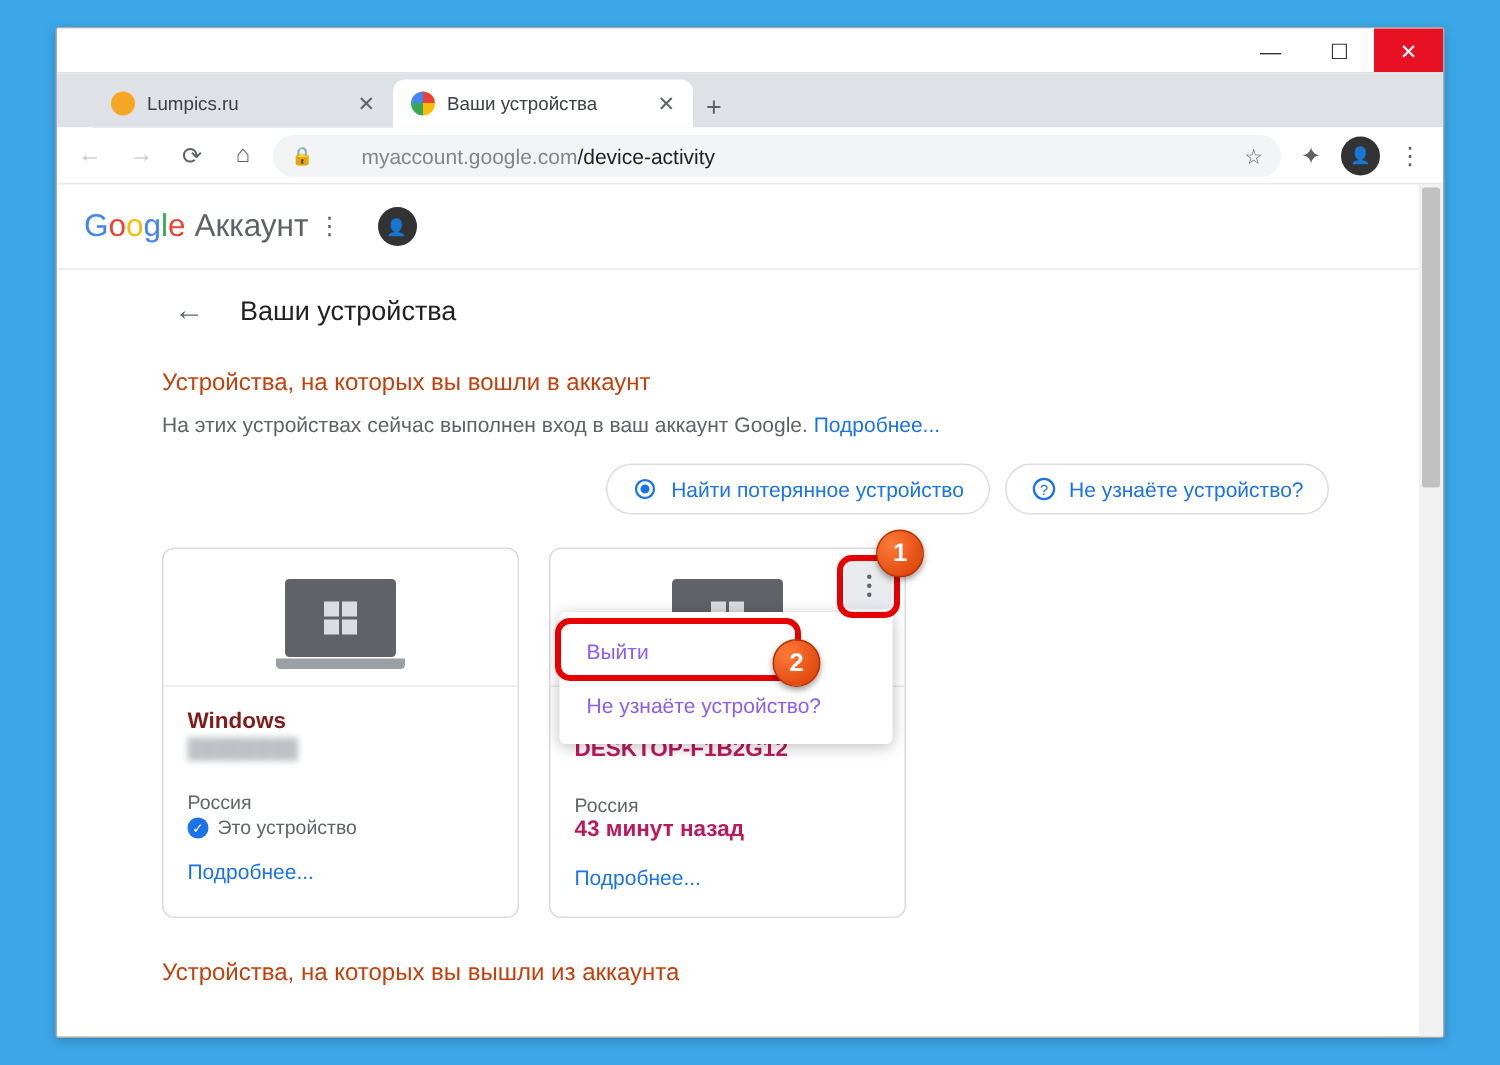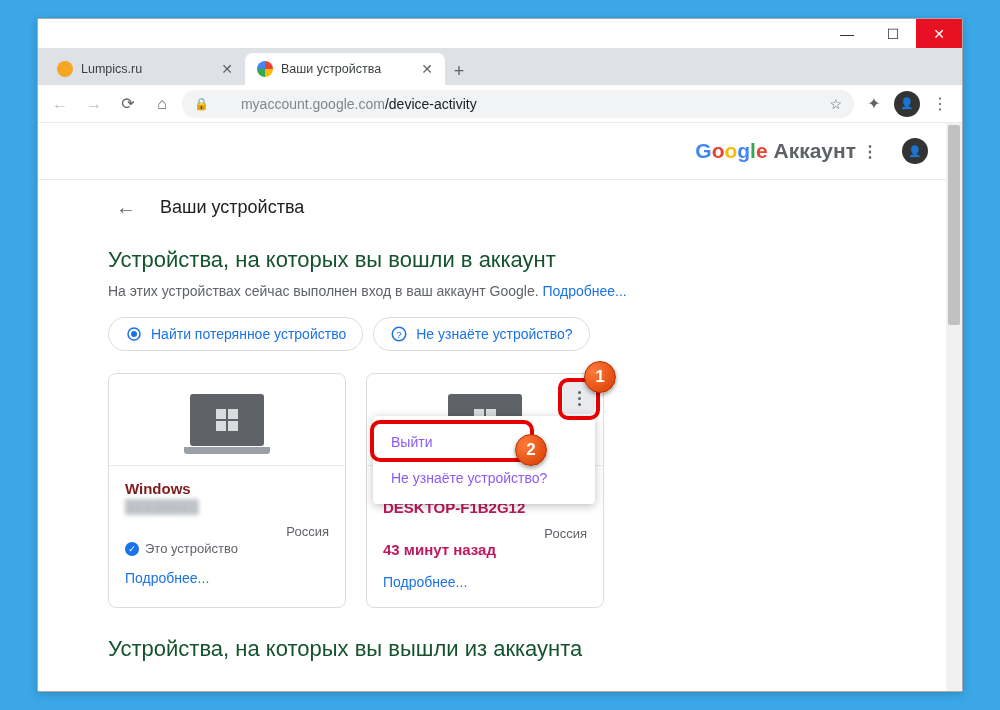--- a/index.html
+++ b/index.html
@@ -1,67 +1,67 @@
 <!DOCTYPE html>
 <html><head>
 <meta charset="utf-8">
 <style>
 * { margin:0; padding:0; box-sizing:border-box; font-family:Arial,sans-serif; }
 body { background:#3ba7e8; width:1000px; height:710px; overflow:hidden; }
 .window { position:absolute; top:18px; left:37px; width:926px; height:674px; background:#fff; border:1px solid #aaa; border-radius:2px; box-shadow:0 2px 8px rgba(0,0,0,.2); }
 .titlebar { height:30px; background:#fff; display:flex; justify-content:flex-end; align-items:stretch; border-bottom:1px solid #e0e0e0; }
 .titlebtn { width:46px; display:flex; align-items:center; justify-content:center; font-size:14px; color:#333; }
 .titlebtn.close { background:#e81123; color:#fff; }
-.tabstrip { height:36px; background:#dee1e6; display:flex; align-items:flex-end; padding-left:7px; }
+.tabstrip { height:36px; background:#dee1e6; display:flex; align-items:flex-end; padding-left:24px; }
 .tab { height:32px; background:#dee1e6; border-radius:8px 8px 0 0; padding:0 12px; display:flex; align-items:center; gap:8px; font-size:12.5px; color:#3c4043; min-width:200px; max-width:220px; position:relative; }
 .tab.active { background:#fff; }
 .tab .favicon { width:16px; height:16px; border-radius:50%; }
 .tab .title { flex:1; white-space:nowrap; overflow:hidden; text-overflow:ellipsis; }
 .tab .x { color:#5f6368; font-size:14px; }
 .newtab { width:28px; height:28px; display:flex; align-items:center; justify-content:center; color:#5f6368; font-size:18px; }
 .addrbar { height:38px; background:#fff; display:flex; align-items:center; padding:0 8px; gap:6px; border-bottom:1px solid #e8eaed; }
 .navbtn { width:28px; height:28px; display:flex; align-items:center; justify-content:center; color:#5f6368; border-radius:50%; }
 .navbtn.dis { color:#bdc1c6; }
 .omnibox { flex:1; height:28px; background:#f1f3f4; border-radius:14px; display:flex; align-items:center; padding:0 12px; gap:8px; font-size:14px; color:#202124; }
 .lock { color:#5f6368; font-size:12px; }
 .omnibox .url { flex:1;margin-left:24px; }
 .omnibox .url .muted { color:#80868b; }
 .star { color:#5f6368; }
 .ext { width:28px; color:#5f6368; text-align:center; }
 .avatar { width:26px; height:26px; border-radius:50%; background:#333; display:flex; align-items:center; justify-content:center; color:#ddd; font-size:11px; }
 .content { position:relative; height:calc(100% - 104px); overflow:hidden; }
 .scrollbar { position:absolute; right:0; top:0; width:16px; height:100%; background:#f1f1f1; }
 .scrollthumb { position:absolute; right:2px; top:2px; width:12px; height:200px; background:#c1c1c1; border-radius:2px; }
 .page { padding:0 16px 0 0; height:100%; overflow:hidden; }
-.ghdr { height:56px; display:flex; align-items:center; justify-content:flex-end; padding:0 18px;font-weight:bold; }
+.ghdr { height:56px; display:flex; align-items:center; justify-content:flex-start; padding:0 18px; }
 .glogo { font-size:21px; color:#5f6368; }
 .glogo .g1{color:#4285F4}.glogo .g2{color:#EA4335}.glogo .g3{color:#FBBC05}.glogo .g4{color:#4285F4}.glogo .g5{color:#34A853}.glogo .g6{color:#EA4335}
 .ghdr-r { display:flex; align-items:center; gap:18px; }
 .subhdr { height:56px; display:flex; align-items:center; padding:0 18px; gap:24px; border-top:1px solid #e8eaed; }
 .backarr { font-size:20px; color:#5f6368; padding-left:60px; }
 .subhdr h2 { font-size:18px; font-weight:400; color:#202124; }
 .main { padding:12px 60px 0 70px; }
-.main h1 { font-size:22px; font-weight:400; color:#14532d; margin-bottom:10px; }
+.main h1 { font-size:16px; font-weight:400; color:#c2410c; margin-bottom:10px; }
 .desc { font-size:14px; color:#5f6368; margin-bottom:18px; }
 .desc a { color:#1a73e8; text-decoration:none; }
-.chips { display:flex; gap:10px; margin-bottom:22px; }
+.chips { display:flex; gap:10px; margin-bottom:22px;justify-content:flex-end; }
 .chip { border:1px solid #dadce0; border-radius:18px; height:34px; padding:0 16px; display:flex; align-items:center; gap:8px; font-size:14px; color:#1a73e8; }
 .chipicon { width:18px; height:18px; display:flex; align-items:center; justify-content:center; }
 .cards { display:flex; gap:20px; position:relative; }
 .card { width:238px; border:1px solid #dadce0; border-radius:8px; padding:0; position:relative; }
 .devimg { height:92px; display:flex; align-items:center; justify-content:center; border-bottom:1px solid #e8eaed; }
 .monitor { width:74px; height:52px; background:#5f6368; border-radius:3px; position:relative; display:flex; align-items:center; justify-content:center; }
 .monitor::after { content:''; position:absolute; bottom:-8px; left:50%; transform:translateX(-50%); width:86px; height:7px; background:#9aa0a6; border-radius:0 0 3px 3px; }
 .wingrid { width:22px; height:22px; display:grid; grid-template:1fr 1fr/1fr 1fr; gap:2px; }
 .wingrid span { background:#dadce0; }
 .cbody { padding:14px 16px 16px; }
 .cbody .name { font-size:15px; font-weight:700; color:#7f1d1d; margin-bottom:2px; }
 .cbody .sub { font-size:15px; color:#be185d; margin-bottom:2px;font-weight:bold; }
 .cbody .blur { font-size:13px; color:#bdc1c6; filter:blur(2px); margin-bottom:10px; }
-.cbody .loc { font-size:13px; color:#5f6368; margin-top:10px;text-align:right; }
+.cbody .loc { font-size:13px; color:#5f6368; margin-top:21px; }
 .cbody .this { font-size:13px; color:#5f6368; display:flex; align-items:center; gap:6px; margin-top:2px; }
 .check { width:14px; height:14px; background:#1a73e8; border-radius:50%; color:#fff; font-size:9px; display:flex; align-items:center; justify-content:center; }
 .cbody .more { font-size:14px; color:#1a73e8; margin-top:14px; display:inline-block; }
 .kebab { position:absolute; top:8px; right:8px; width:32px; height:32px; background:#e8eaed; border-radius:4px; display:flex; align-items:center; justify-content:center; color:#5f6368; font-size:18px; line-height:4px; flex-direction:column; gap:3px; }
 .kebab span { width:3px; height:3px; background:#5f6368; border-radius:50%; }
 .menu { position:absolute; top:42px; left:6px; width:222px; background:#fff; border-radius:4px; box-shadow:0 2px 10px rgba(0,0,0,.25); padding:8px 0; z-index:5; }
 .menuitem { padding:10px 18px; font-size:14px; color:#8b5cf6; }
 .hl-box { position:absolute; border:4px solid #e60000; border-radius:10px; pointer-events:none; z-index:10; }
 .hl1 { top:4px; right:3px; width:42px; height:42px; }
 .hl2 { top:46px; left:3px; width:164px; height:42px; }

